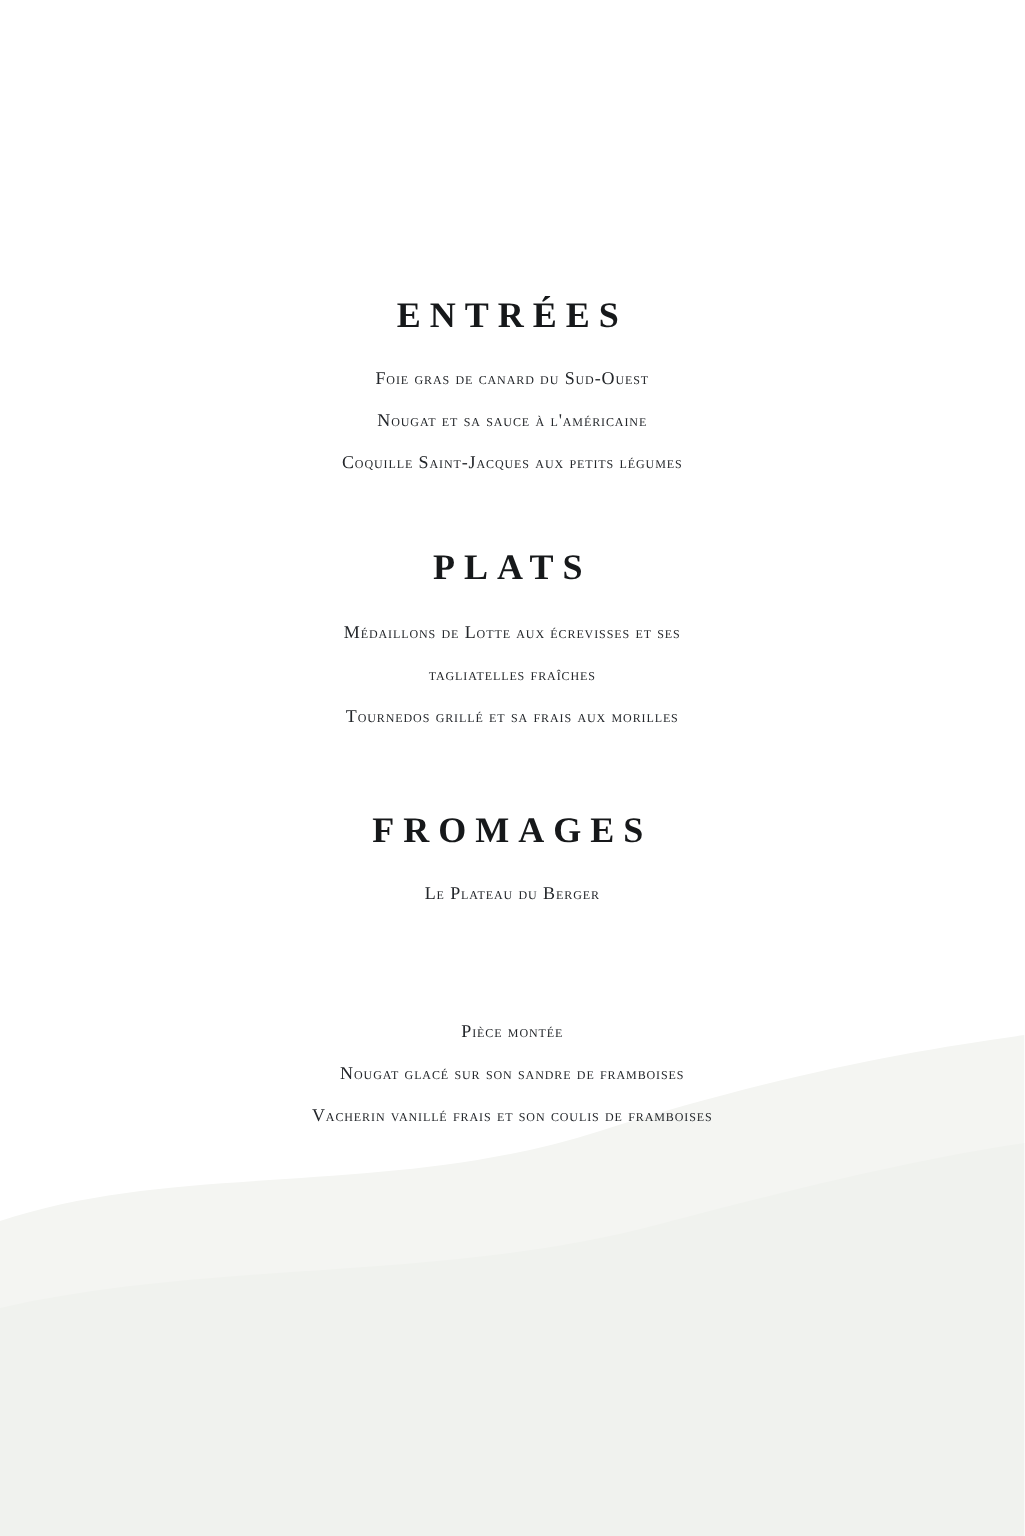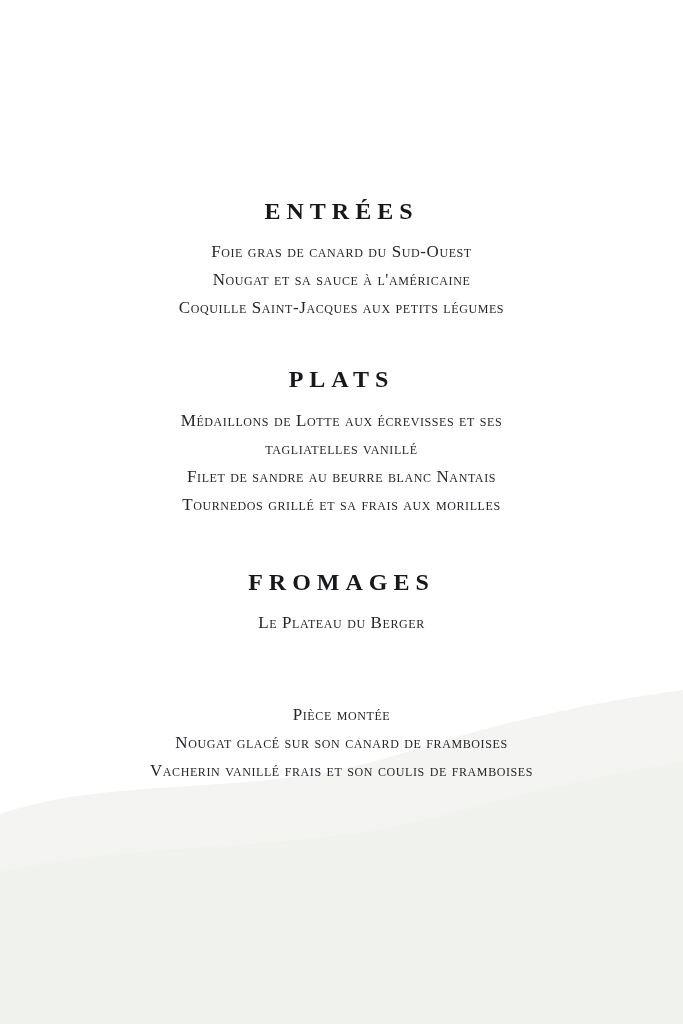--- a/index.html
+++ b/index.html
@@ -53,21 +53,21 @@
   }
 
   .items {
     list-style: none;
     margin: 14px 0 0 0;
     padding: 0;
   }
 
   .item {
     font-family: "Liberation Serif", serif;
-    font-size: 17px;
+    font-size: 12px;
     line-height: 28px;
     letter-spacing: 0.6px;
     color: #23262a;
     
     font-variant: small-caps;
     font-variant-caps: small-caps;
     white-space: pre-line;
   }
 
   
@@ -95,38 +95,37 @@
       <li class="item">Coquille Saint-Jacques aux petits légumes</li>
     </ul>
   </section>
 
   <div class="gap-entrees"></div>
 
   <section class="section">
     <h2 class="section-title">PLATS</h2>
     <ul class="items">
       <li class="item">Médaillons de Lotte aux écrevisses et ses
-tagliatelles vanillé</li>
-      <li class="item">Filet de sandre au beurre blanc Nantais</li>
+tagliatelles fraîches</li>
       <li class="item">Tournedos grillé et sa frais aux morilles</li>
     </ul>
   </section>
 
   <div class="gap-plats"></div>
 
   <section class="section">
     <h2 class="section-title">FROMAGES</h2>
     <ul class="items">
       <li class="item">Le Plateau du Berger</li>
     </ul>
   </section>
 
   <div class="gap-fromages"></div>
 
   <section class="section">
     <ul class="items">
       <li class="item">Pièce montée</li>
-      <li class="item">Nougat glacé sur son canard de framboises</li>
+      <li class="item">Nougat glacé sur son sandre de framboises</li>
       <li class="item">Vacherin vanillé frais et son coulis de framboises</li>
     </ul>
   </section>
 
 </div>
 
 </body></html>

